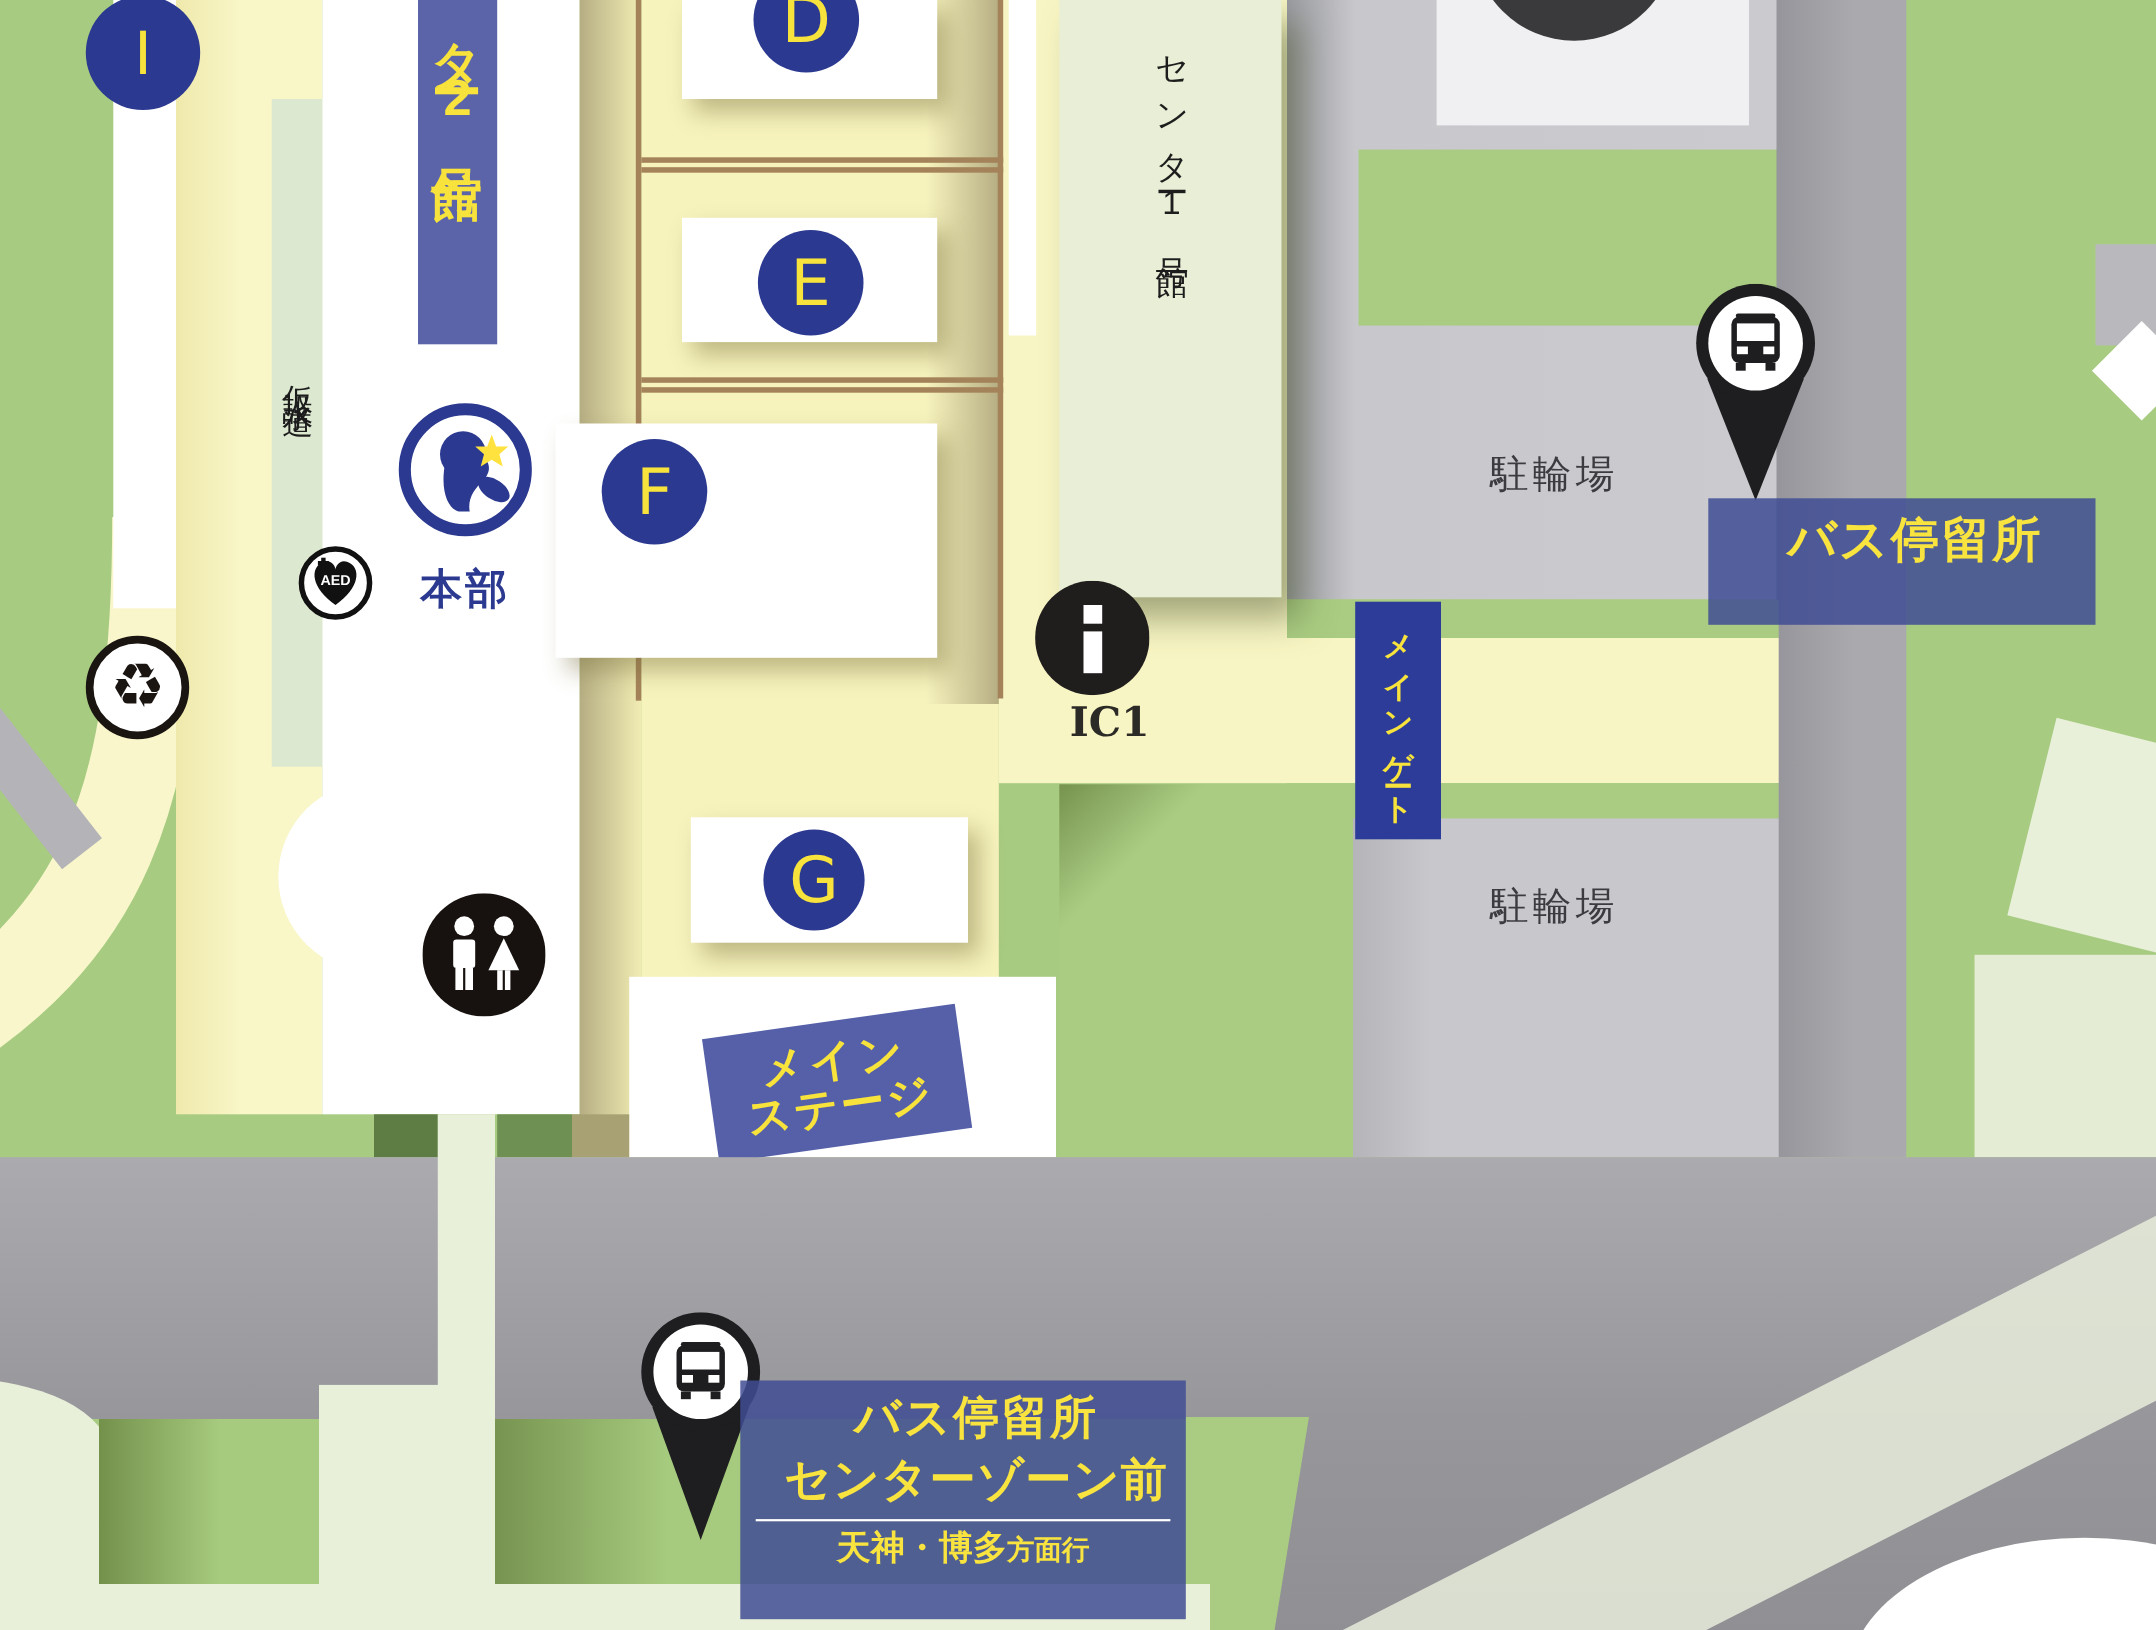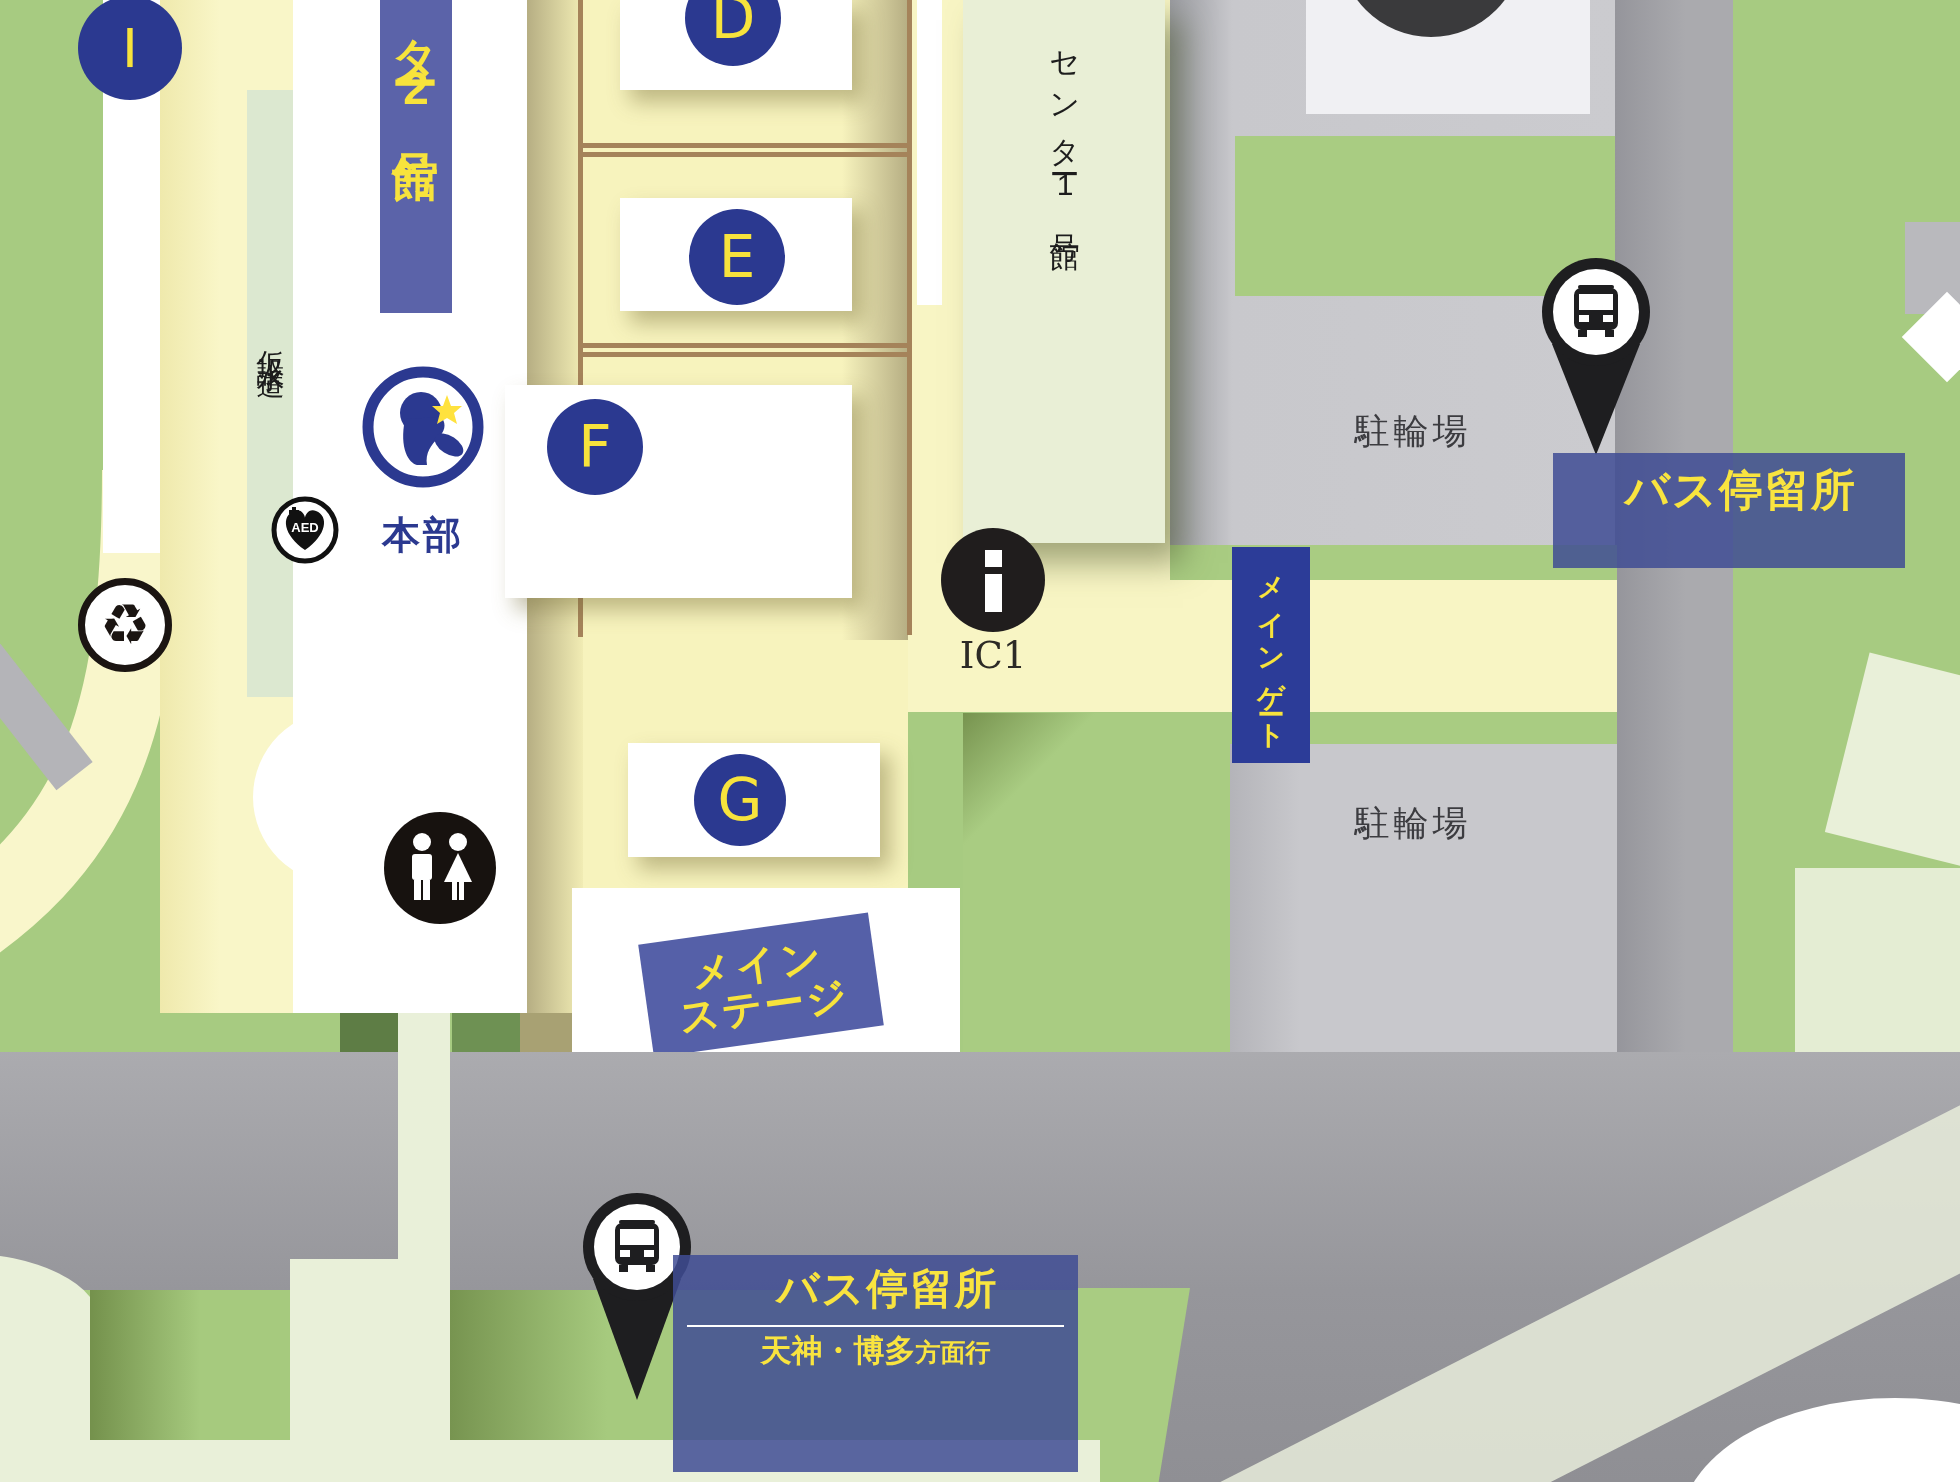--- a/index.html
+++ b/index.html
@@ -53,21 +53,21 @@
 
   <div class="abs shadowed" style="left:963px;top:0;width:202px;height:543px;background:#e9efd6;">
     <div class="vtext" style="position:absolute;left:50%;transform:translateX(-50%);top:30px;font-size:30px;color:#1d1d1d;letter-spacing:9px;">センター1号館</div>
   </div>
 
   <svg class="abs" style="left:941px;top:528px;" width="104" height="104" viewBox="0 0 104 104">
     <circle cx="52" cy="52" r="52" fill="#201d1d"></circle>
     <rect x="44" y="22" width="17" height="17" fill="#ffffff"></rect>
     <rect x="44" y="46" width="17" height="38" fill="#ffffff"></rect>
   </svg>
-  <div class="abs" style="left:941px;top:634px;width:104px;text-align:center;font-family:'DejaVu Serif','Liberation Serif',serif;font-size:37px;color:#2c2a26;">IC1</div>
+  <div class="abs" style="left:941px;top:634px;width:104px;text-align:right;font-family:'DejaVu Serif','Liberation Serif',serif;font-size:37px;color:#2c2a26;font-weight:bold;">IC1</div>
 
   <div class="abs" style="left:1232px;top:547px;width:78px;height:216px;background:#2c3c98;">
     <div class="vtext-mixed ytext" style="position:absolute;left:50%;transform:translateX(-50%);top:10px;font-size:27px;letter-spacing:5px;">メインゲート</div>
   </div>
 
   <svg class="abs" style="left:0;top:0;" width="600" height="1100" viewBox="0 0 600 1100">
     <path d="M 143 470 C 143 730, 95 850, -70 950" fill="none" stroke="#f9f6cb" stroke-width="82"></path>
   </svg>
   <div class="abs" style="left:-12px;top:628px;width:170px;height:46px;background:#b4b4b8;transform:rotate(52deg);transform-origin:left top;"></div>
 
@@ -191,19 +191,20 @@
       <rect x="38" y="27" width="36" height="4" rx="2" fill="#1e1e20"></rect>
       <rect x="39" y="36" width="34" height="16" fill="#ffffff"></rect>
       <rect x="39" y="57" width="10" height="7" fill="#ffffff"></rect>
       <rect x="63" y="57" width="10" height="7" fill="#ffffff"></rect>
       <rect x="38" y="72" width="9" height="7" fill="#1e1e20"></rect>
       <rect x="65" y="72" width="9" height="7" fill="#1e1e20"></rect>
     </g>
   </svg>
   <div class="abs buslabel" style="left:673px;top:1255px;width:405px;height:217px;">
     <div class="t1" style="font-size:42px;margin-top:6px;letter-spacing:2px;">バス停留所</div>
+    <div class="t1" style="font-size:42px;letter-spacing:1px;">センターゾーン前</div>
     <div style="height:2px;background:#ffffff;margin:8px 14px 6px 14px;"></div>
     <div style="font-weight:bold;font-size:31px;line-height:1.15;">
       <span>天神・博多</span><span style="font-size:25px;">方面行</span>
     </div>
   </div>
 
 </div>
 
 </body></html>

